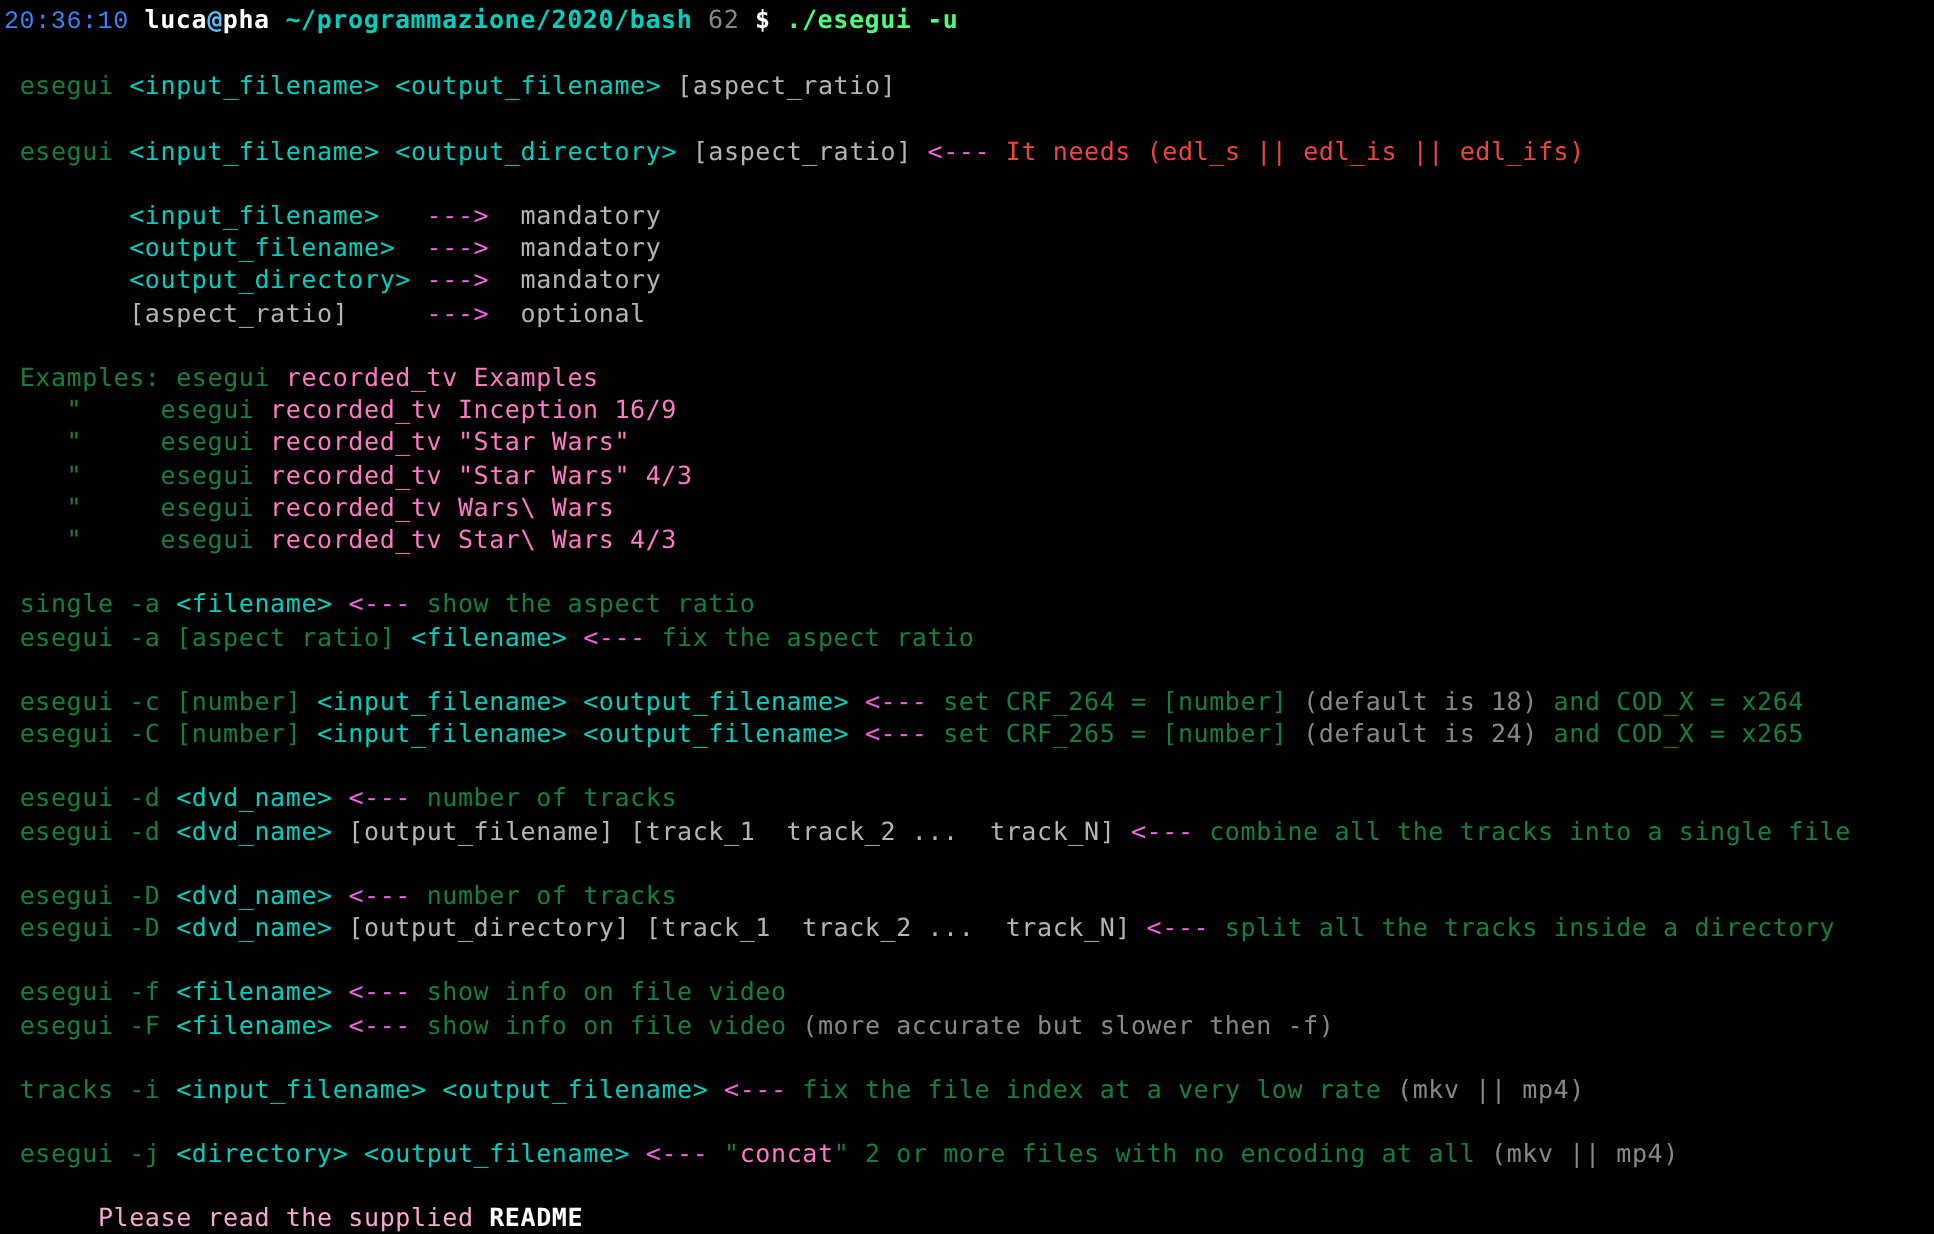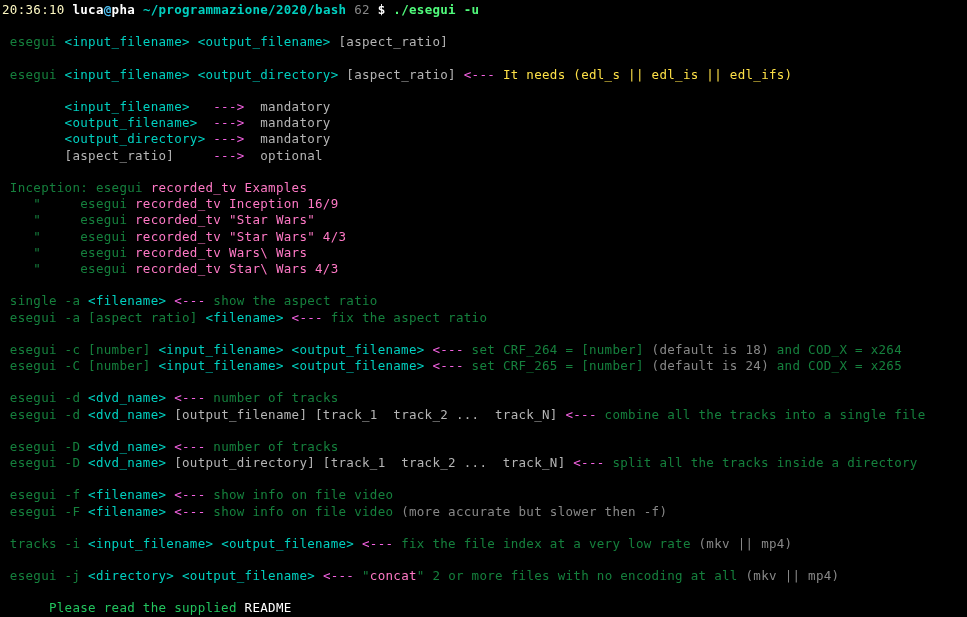--- a/index.html
+++ b/index.html
@@ -9,38 +9,38 @@
       font-size: 12.5px;
       line-height: 1.3;
       padding: 2px;
       color: #b5b5b5;
       width: 967px;
       height: 617px;
       overflow: hidden;
       letter-spacing: 0.3px;
     }
     .line { white-space: pre; }
-    .c-time { color: #fef9c3; }
+    .c-time { color: #3b82f6; font-family: Liberation Mono, monospace; }
     .c-user { color: #fff; font-weight: bold; }
     .c-at { color: #4fc3f7; font-weight: bold; }
     .c-host { color: #fff; font-weight: bold; }
     .c-path { color: #00d0c0; font-weight: bold; }
     .c-num { color: #888; }
     .c-dollar { color: #fff; font-weight: bold; }
     .c-cmd { color: #50fa7b; font-weight: bold; margin-top: 21px; }
     .c-white { color: #15803d; }
     .c-fname { color: #00d0c0; }
     .c-opt { color: #b5b5b5; }
     .c-arrow { color: #f562e2; }
-    .c-note { color: #fde047; }
+    .c-note { color: #ef4444; }
     .c-ex { color: #ff79c6; }
     .c-mand { color: #b5b5b5; text-align: center; }
     .c-default { color: #888; margin-top: 28px; }
-    .c-readme { color: #22c55e; }
-    .c-readme-label { color: #fff; }
+    .c-readme { color: #f9a8d4; }
+    .c-readme-label { color: #fff; font-weight: bold; }
     .blank { height: 16px; }
   </style>
 </head>
 <body>
 
 <div class="line"><span class="c-time">20:36:10</span> <span class="c-user">luca</span><span class="c-at">@</span><span class="c-host">pha</span> <span class="c-path">~</span><span class="c-path">/programmazione/2020/bash</span> <span class="c-num">62</span> <span class="c-dollar">$</span> <span class="c-cmd">./esegui -u</span></div>
 
 <div class="blank"></div>
 
 <div class="line"><span class="c-white"> esegui </span><span class="c-fname">&lt;input_filename&gt;</span><span> </span><span class="c-fname">&lt;output_filename&gt;</span><span> </span><span class="c-opt">[aspect_ratio]</span></div>
@@ -51,21 +51,21 @@
 
 <div class="blank"></div>
 
 <div class="line"><span class="c-fname">        &lt;input_filename&gt;   </span><span class="c-arrow">---&gt;</span><span class="c-mand">  mandatory</span></div>
 <div class="line"><span class="c-fname">        &lt;output_filename&gt;  </span><span class="c-arrow">---&gt;</span><span class="c-mand">  mandatory</span></div>
 <div class="line"><span class="c-fname">        &lt;output_directory&gt; </span><span class="c-arrow">---&gt;</span><span class="c-mand">  mandatory</span></div>
 <div class="line"><span class="c-opt">        [aspect_ratio]     </span><span class="c-arrow">---&gt;</span><span class="c-mand">  optional</span></div>
 
 <div class="blank"></div>
 
-<div class="line"><span class="c-white"> Inception: </span><span class="c-white">esegui </span><span class="c-ex">recorded_tv Examples</span></div>
+<div class="line"><span class="c-white"> Examples: </span><span class="c-white">esegui </span><span class="c-ex">recorded_tv Examples</span></div>
 <div class="line"><span class="c-white">    "     </span><span class="c-white">esegui </span><span class="c-ex">recorded_tv Inception 16/9</span></div>
 <div class="line"><span class="c-white">    "     </span><span class="c-white">esegui </span><span class="c-ex">recorded_tv "Star Wars"</span></div>
 <div class="line"><span class="c-white">    "     </span><span class="c-white">esegui </span><span class="c-ex">recorded_tv "Star Wars" 4/3</span></div>
 <div class="line"><span class="c-white">    "     </span><span class="c-white">esegui </span><span class="c-ex">recorded_tv Wars\ Wars</span></div>
 <div class="line"><span class="c-white">    "     </span><span class="c-white">esegui </span><span class="c-ex">recorded_tv Star\ Wars 4/3</span></div>
 
 <div class="blank"></div>
 
 <div class="line"><span class="c-white"> single -a </span><span class="c-fname">&lt;filename&gt;</span><span> </span><span class="c-arrow">&lt;---</span><span class="c-white"> show the aspect ratio</span></div>
 <div class="line"><span class="c-white"> esegui -a [aspect ratio] </span><span class="c-fname">&lt;filename&gt;</span><span> </span><span class="c-arrow">&lt;---</span><span class="c-white"> fix the aspect ratio</span></div>

